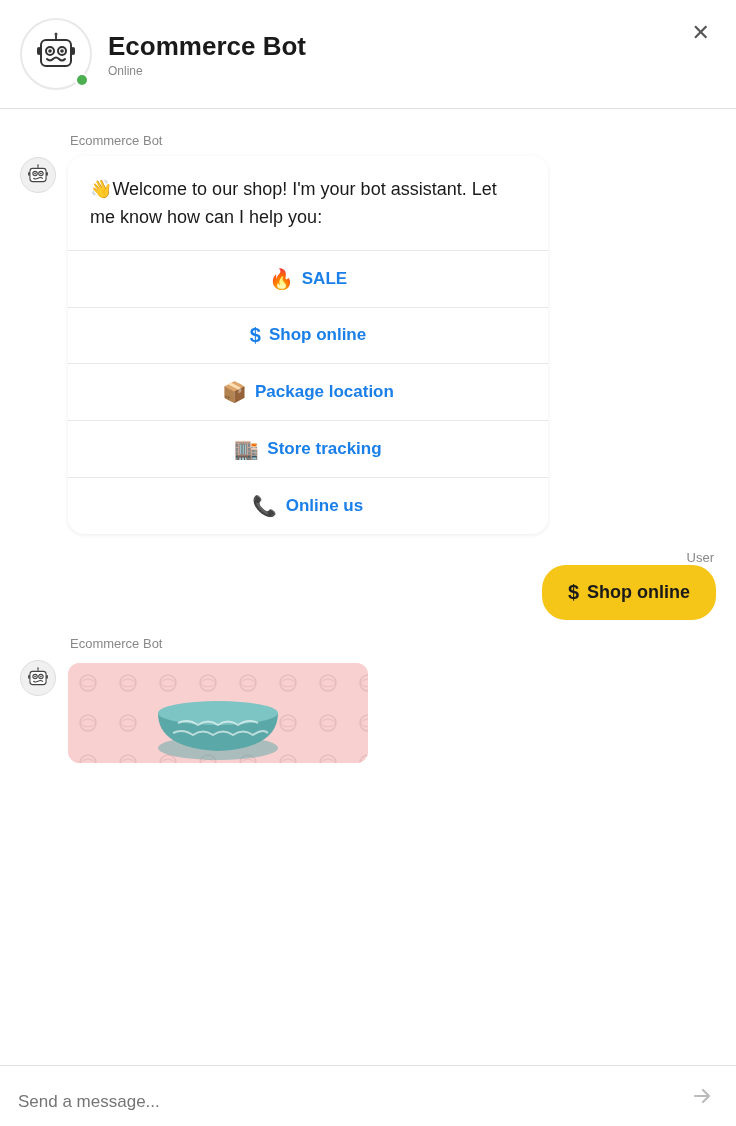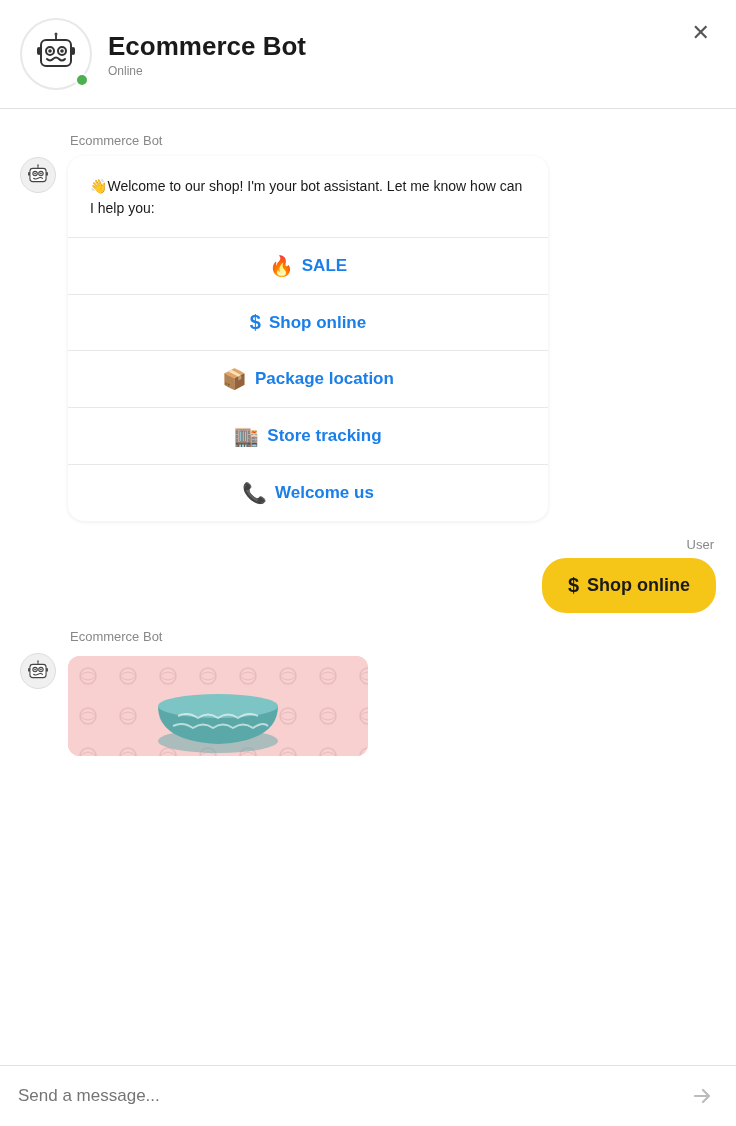--- a/index.html
+++ b/index.html
@@ -150,21 +150,21 @@
     .bot-card {
       background: #ffffff;
       border-radius: 16px;
       overflow: hidden;
       box-shadow: 0 1px 4px rgba(0,0,0,0.08);
       max-width: 480px;
     }
 
     .bot-card-text {
       padding: 20px 22px 18px 22px;
-      font-size: 14px;
+      font-size: 18px;
       line-height: 1.55;
       color: #1a1a1a;
     }
 
     .menu-item {
       display: flex;
       align-items: center;
       justify-content: center;
       padding: 16px 20px;
       border-top: 1px solid #e8e8e8;
@@ -178,21 +178,21 @@
 
     .menu-icon {
       font-size: 20px;
     }
 
     
     .user-row {
       display: flex;
       flex-direction: column;
       align-items: flex-end;
-      gap: 6px;
+      gap: 0;
     }
 
     .user-label {
       font-size: 13px;
       color: #888;
       padding-right: 2px;
     }
 
     .user-bubble {
       background: #f5c518;
@@ -227,21 +227,21 @@
 
     
     .chat-input-bar {
       position: fixed;
       bottom: 0;
       width: 736px;
       background: #ffffff;
       border-top: 1px solid #e0e0e0;
       padding: 14px 18px;
       display: flex;
-      align-items: center;
+      align-items: flex-end;
       gap: 4px;
     }
 
     .chat-input {
       flex: 1;
       border: none;
       outline: none;
       font-size: 17px;
       color: #aaa;
       background: transparent;
@@ -333,21 +333,21 @@
           <div class="menu-item">
             <span class="menu-icon">📦</span>
             <span>Package location</span>
           </div>
           <div class="menu-item">
             <span class="menu-icon">🏬</span>
             <span>Store tracking</span>
           </div>
           <div class="menu-item">
             <span class="menu-icon">📞</span>
-            <span>Welcome us</span>
+            <span>Online us</span>
           </div>
         </div>
       </div>
     </div>
 
     <div class="user-row">
       <div class="user-label">User</div>
       <div class="user-bubble">
         <span class="dollar-icon">$</span>
         <span>Shop online</span>

